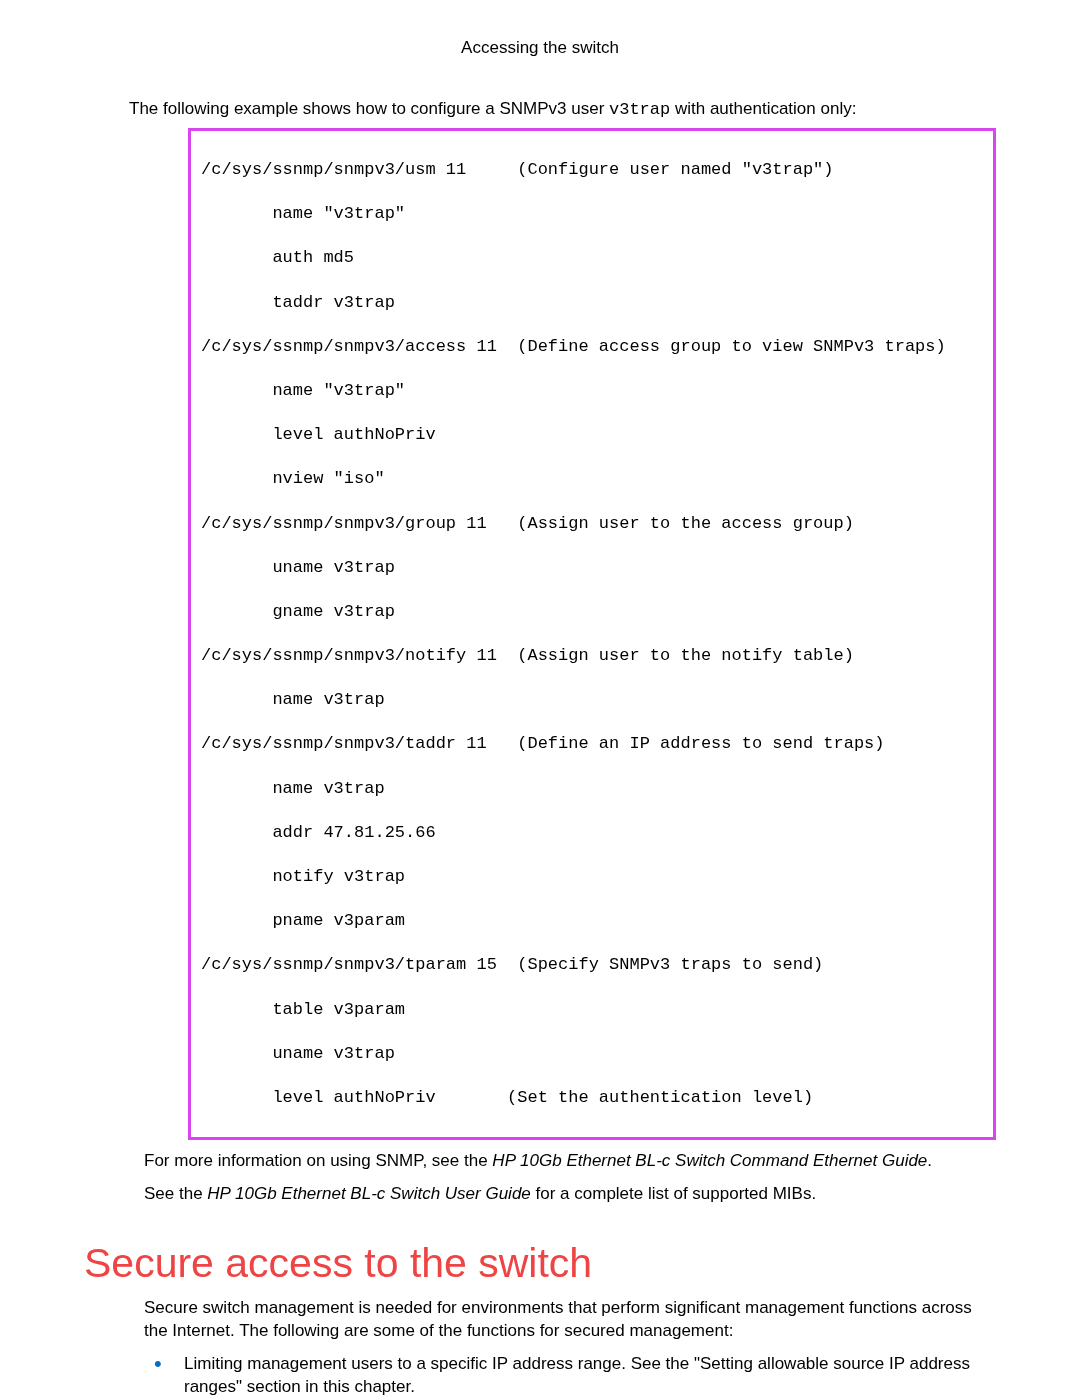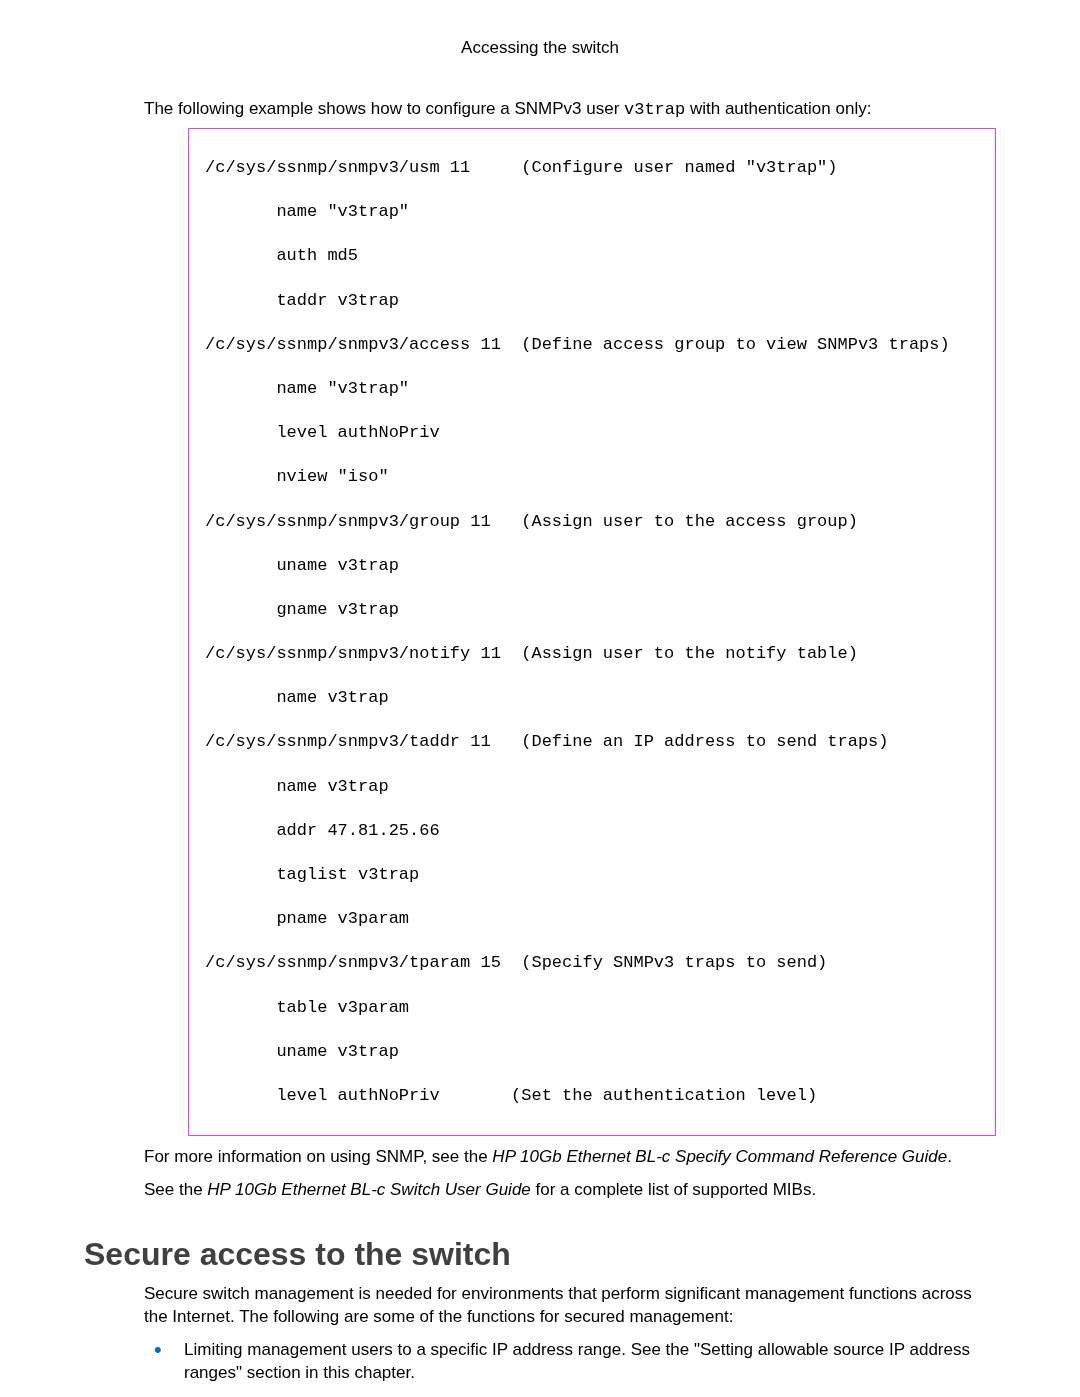--- a/index.html
+++ b/index.html
@@ -16,48 +16,48 @@
     padding: 38px 84px 40px 84px;
     position: relative;
   }
   .running-header {
     text-align: center;
     font-size: 17px;
     margin-bottom: 40px;
   }
   .intro {
     font-size: 17px;
-    margin: 0 0 6px 60px;
+    margin: 0 0 6px 45px;
     line-height: 1.35;
   }
   .code-user {
     font-family: "Courier New", monospace;
     font-size: 17px;
   }
   .code-box {
-    border: 1px solid #d946ef;
+    border: 3px solid #d946ef;
     margin: 0 0 10px 104px;
-    padding: 6px 10px 6px 16px;
+    padding: 6px 10px 6px 10px;
     font-family: "Courier New", monospace;
     font-size: 17px;
     white-space: pre;
     line-height: 1.3;
     overflow: hidden;
   }
   .code-line { display: block; }
   .body-para {
     margin: 10px 0 10px 60px;
     font-size: 17px;
     line-height: 1.35;
   }
   .italic { font-style: italic; }
   h1.section {
-    font-weight: bold;
-    color: #404040;
-    font-size: 32px;
+    font-weight: normal;
+    color: #ef4444;
+    font-size: 41px;
     margin: 34px 0 10px 0;
   }
   ul.bullets {
     margin: 4px 0 10px 60px;
     padding: 0;
     list-style: none;
   }
   ul.bullets li {
     position: relative;
     padding-left: 40px;
@@ -96,30 +96,30 @@
 <span class="code-line">       level authNoPriv</span>
 <span class="code-line">       nview "iso"</span>
 <span class="code-line">/c/sys/ssnmp/snmpv3/group 11   (Assign user to the access group)</span>
 <span class="code-line">       uname v3trap</span>
 <span class="code-line">       gname v3trap</span>
 <span class="code-line">/c/sys/ssnmp/snmpv3/notify 11  (Assign user to the notify table)</span>
 <span class="code-line">       name v3trap</span>
 <span class="code-line">/c/sys/ssnmp/snmpv3/taddr 11   (Define an IP address to send traps)</span>
 <span class="code-line">       name v3trap</span>
 <span class="code-line">       addr 47.81.25.66</span>
-<span class="code-line">       taglist v3trap</span>
+<span class="code-line">       notify v3trap</span>
 <span class="code-line">       pname v3param</span>
 <span class="code-line">/c/sys/ssnmp/snmpv3/tparam 15  (Specify SNMPv3 traps to send)</span>
 <span class="code-line">       table v3param</span>
 <span class="code-line">       uname v3trap</span>
 <span class="code-line">       level authNoPriv       (Set the authentication level)</span>
 </div>
 
   <p class="body-para">
-    <span>For more information on using SNMP, see the </span><span class="italic">HP 10Gb Ethernet BL-c Specify Command Reference Guide</span><span>.</span>
+    <span>For more information on using SNMP, see the </span><span class="italic">HP 10Gb Ethernet BL-c Switch Command Ethernet Guide</span><span>.</span>
   </p>
 
   <p class="body-para">
     <span>See the </span><span class="italic">HP 10Gb Ethernet BL-c Switch User Guide</span><span> for a complete list of supported MIBs.</span>
   </p>
 
   <h1 class="section">Secure access to the switch</h1>
 
   <p class="body-para">Secure switch management is needed for environments that perform significant management functions across the Internet. The following are some of the functions for secured management:</p>
 

